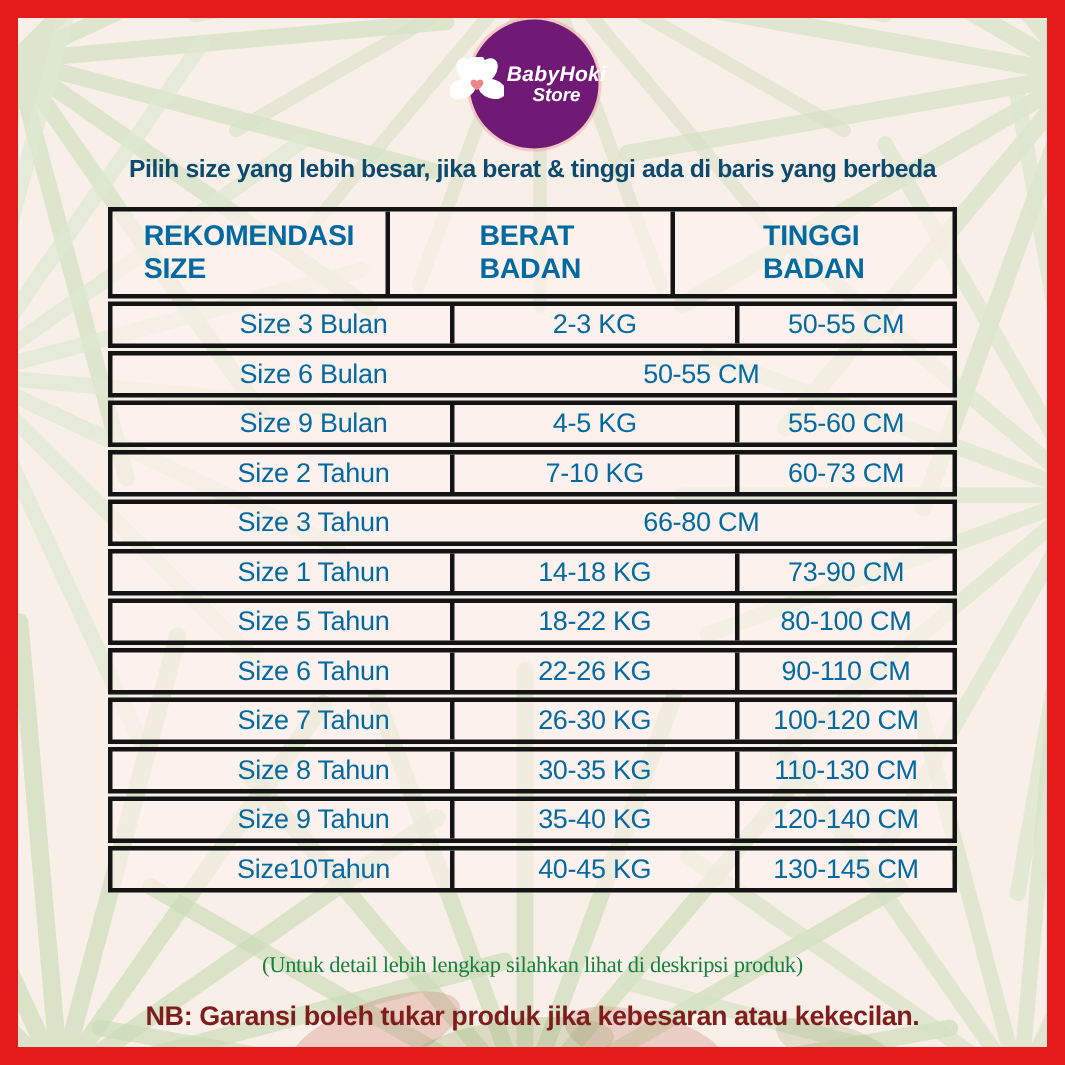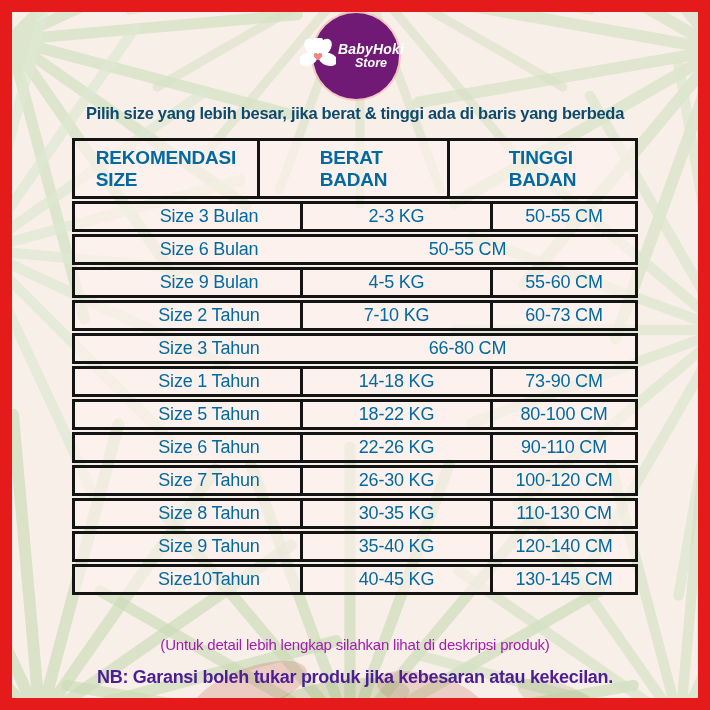--- a/index.html
+++ b/index.html
@@ -50,25 +50,25 @@
   .c2{width:193px;border-left:3px solid #141414;border-right:3px solid #141414;}
   .c3{flex:1;}
   .trow.header .cell{
     font-weight:bold;font-size:19px;line-height:1.15;white-space:pre-line;
     letter-spacing:-0.2px;
   }
   .trow.body .cell{font-size:18px;letter-spacing:-0.2px;}
   
   .foot-note{
     position:absolute;top:636px;left:20px;right:20px;z-index:2;
-    text-align:center;font-size:15px;color:#a21caf;letter-spacing:-0.2px;
+    text-align:center;font-size:15px;color:#15803d;letter-spacing:-0.2px;font-family:Liberation Serif, serif;
   }
   .foot-nb{
     position:absolute;top:667px;left:14px;right:14px;z-index:2;
-    text-align:center;font-size:18px;font-weight:bold;color:#4c1d95;
+    text-align:center;font-size:18px;font-weight:bold;color:#7f1d1d;
     letter-spacing:-0.3px;
   }
 </style>
 </head>
 <body>
 
 <div class="stage">
 
   <svg class="bg-decor" width="710" height="710" viewBox="0 0 710 710" aria-hidden="true">
     <defs>

